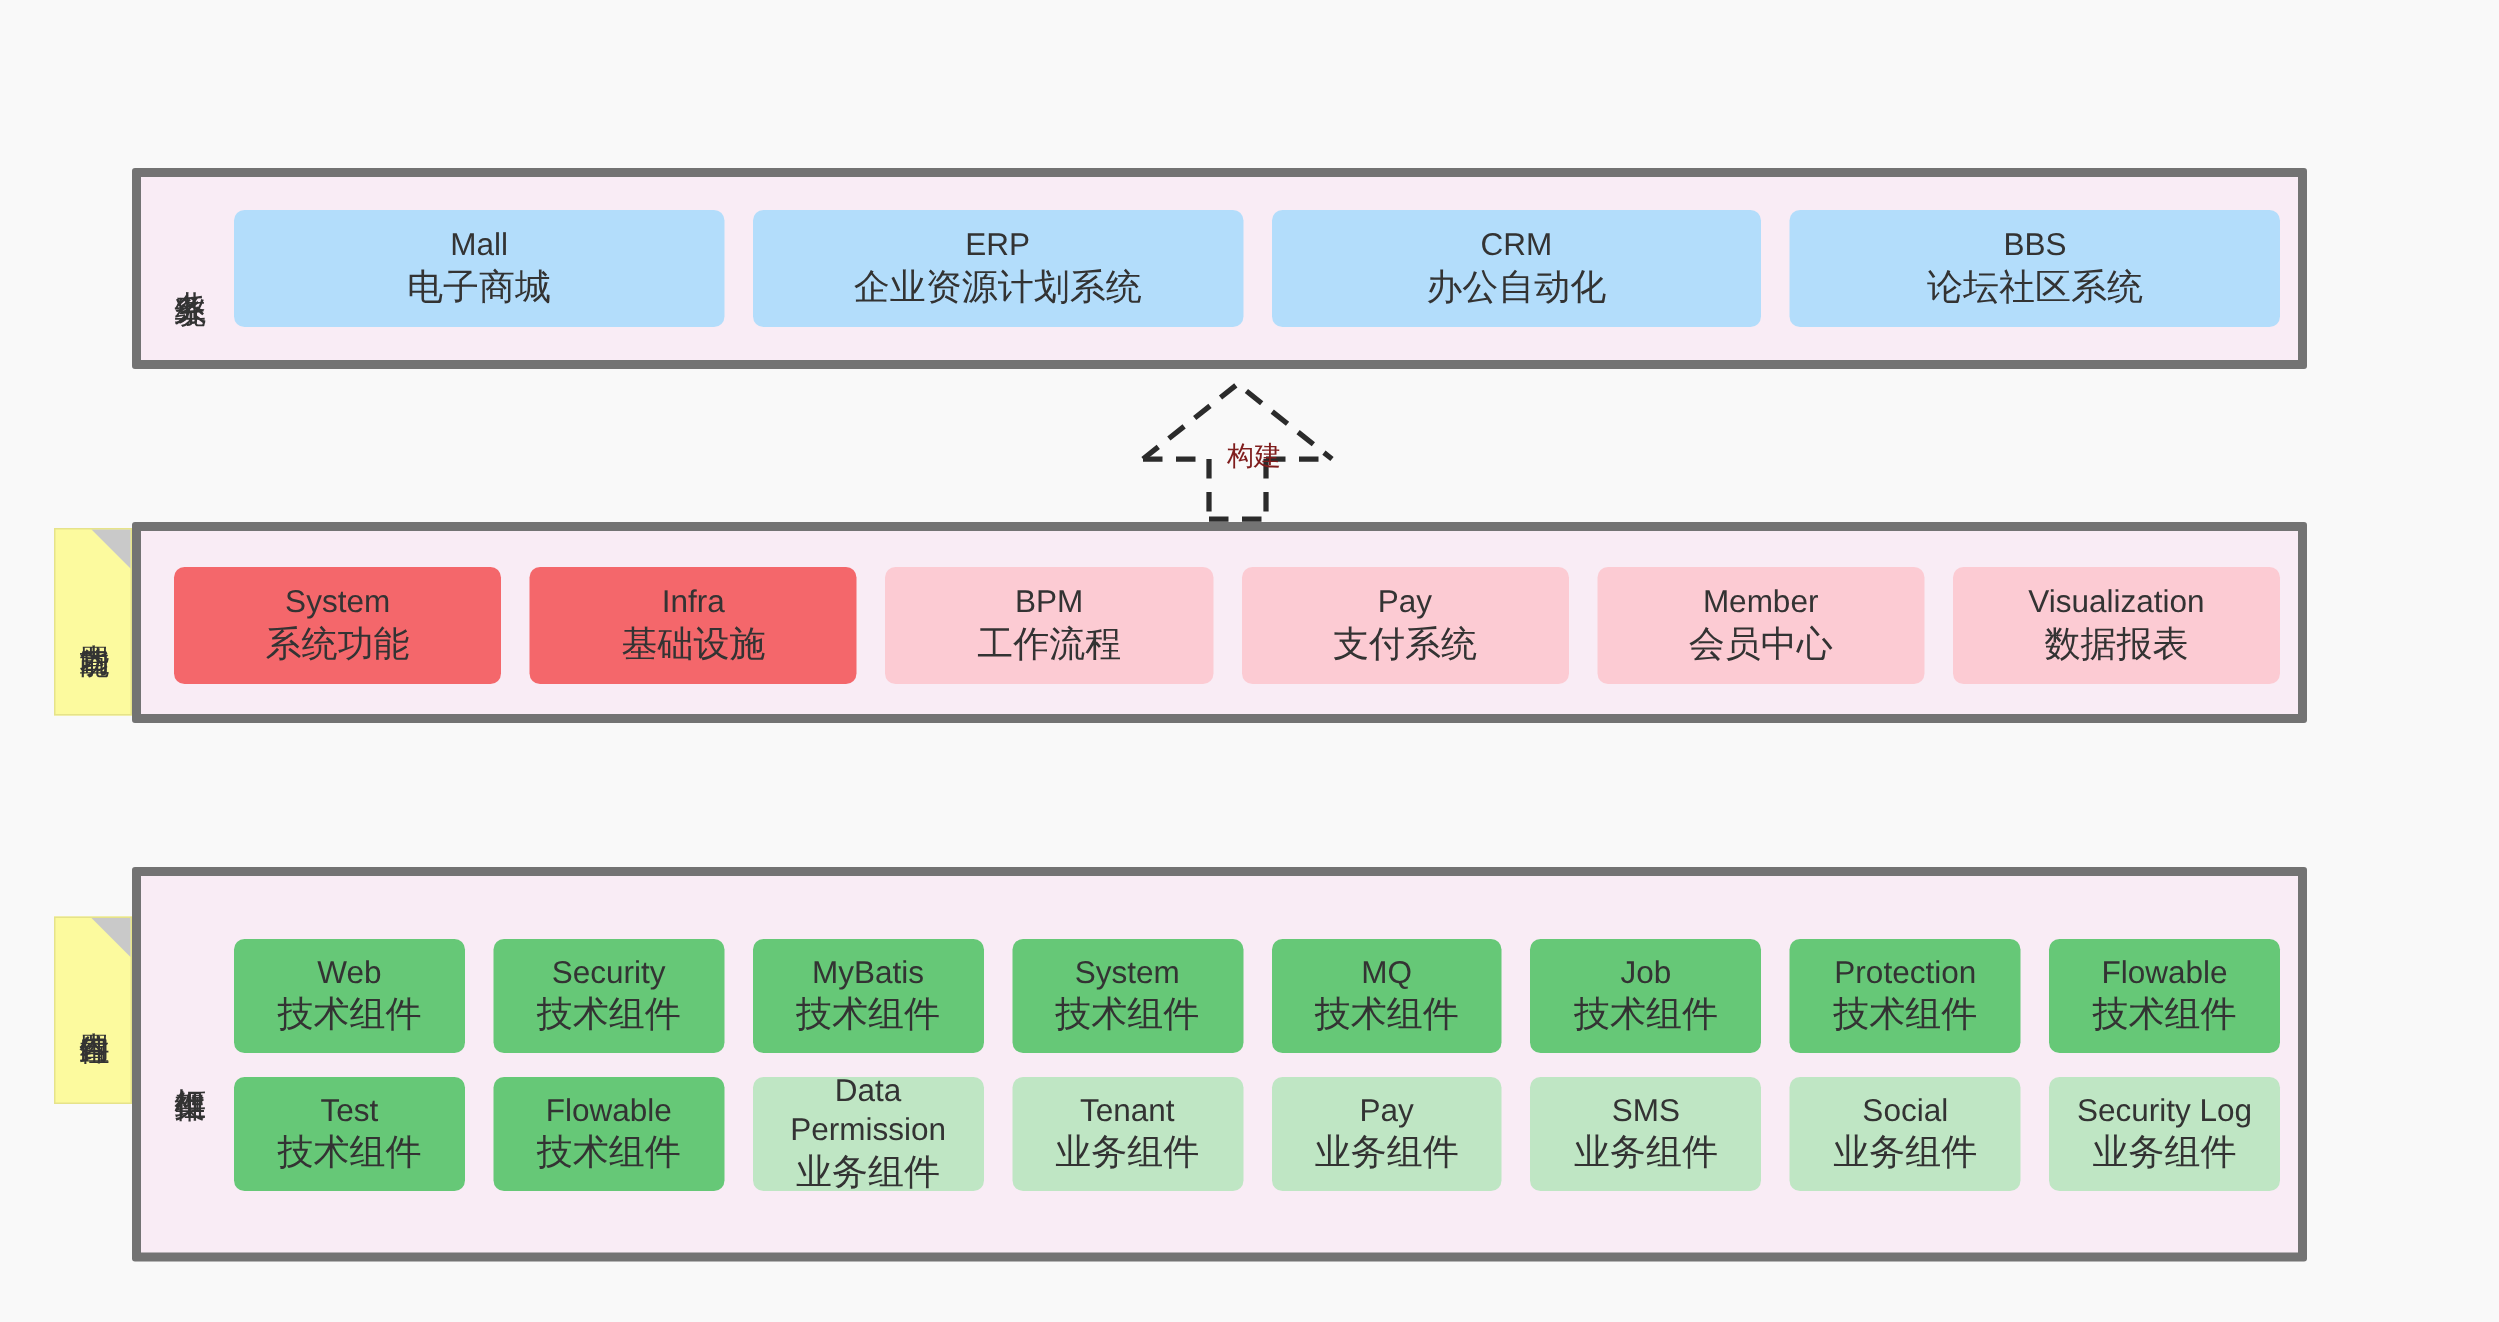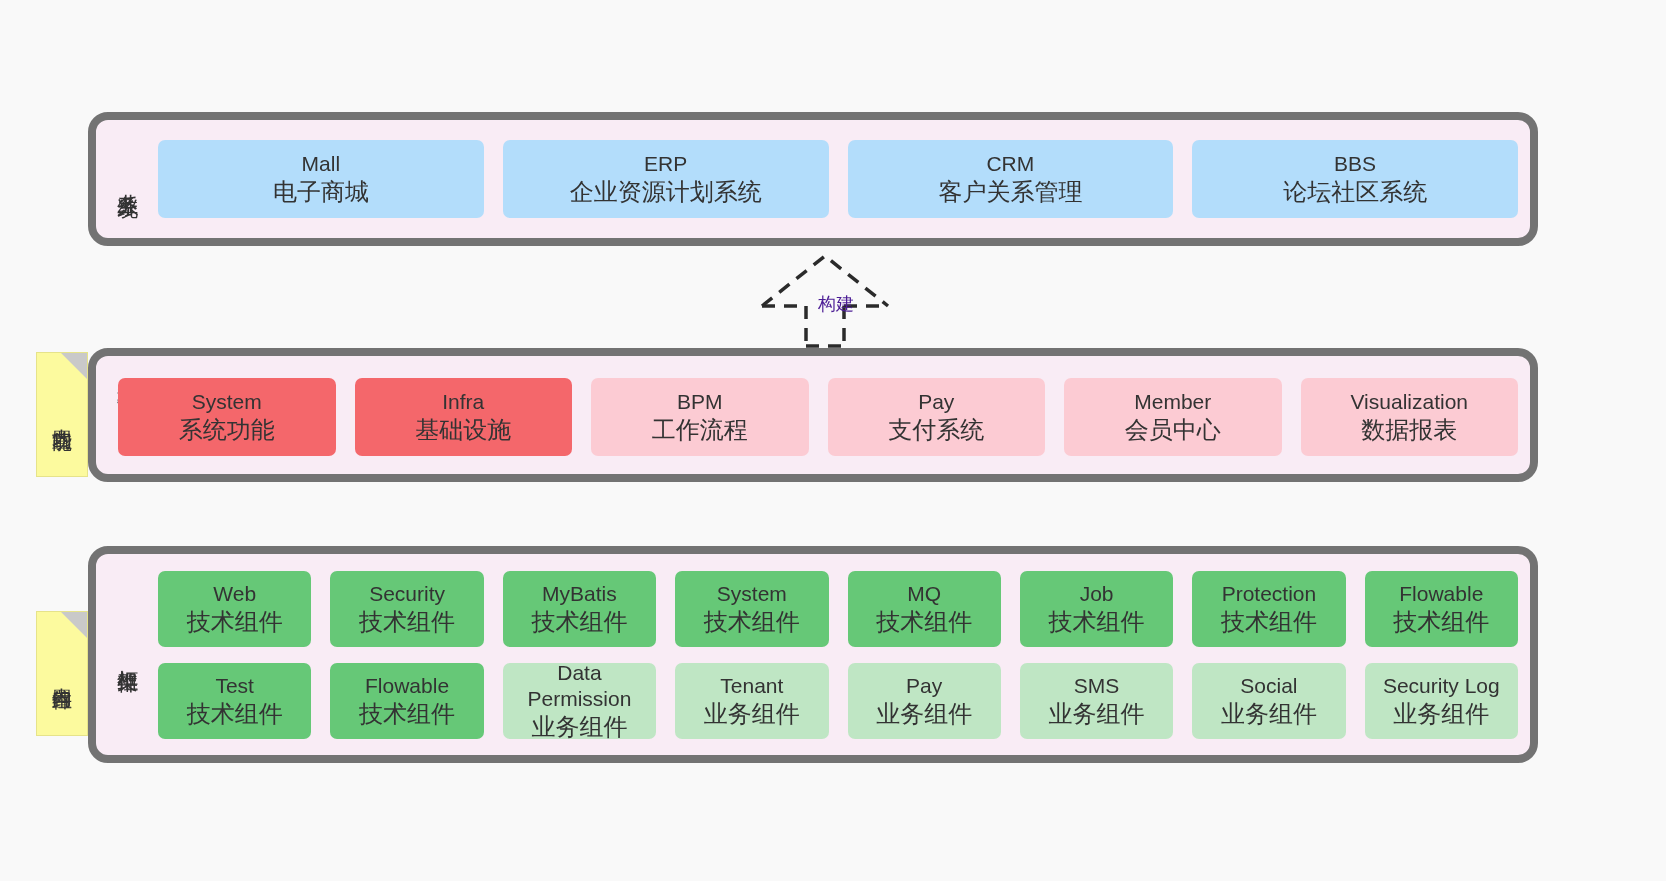--- a/index.html
+++ b/index.html
@@ -20,22 +20,22 @@
     position: relative;
     width: 1666px;
     height: 881px;
   }
 
   
   .band {
     position: absolute;
     box-sizing: border-box;
     background: #f9ecf5;
-    border: 8px solid #737373;
-    border-radius: 20px;
+    border: 6px solid #737373;
+    border-radius: 2px;
     display: flex;
     align-items: stretch;
     padding: 10px 12px;
   }
 
   .band-label {
     flex: 0 0 auto;
     width: 40px;
     display: flex;
     align-items: center;
@@ -89,21 +89,21 @@
   
   .c-blue        { background: #b3ddfb; }
   .c-red-strong  { background: #f4676b; }
   .c-red-light   { background: #fccbd3; }
   .c-green-strong{ background: #66c877; }
   .c-green-light { background: #bfe6c4; }
 
   
   #band-business { left: 88px;  top: 112px; width: 1450px; height: 134px; }
   #band-common   { left: 88px;  top: 348px; width: 1450px; height: 134px; flex-direction: column; }
-  #band-frame    { left: 88px;  top: 546px; width: 1450px; height: 217px; }
+  #band-frame    { left: 88px;  top: 578px; width: 1450px; height: 263px; }
 
   #band-business .cell,
   #band-common   .cell { height: 78px; }
   #band-frame    .cell { height: 76px; }
 
   
   .note {
     position: absolute;
     box-sizing: border-box;
     background: #fcfa9e;
@@ -140,21 +140,21 @@
     height: 110px;
   }
   #arrow-build { left: 740px; top: 250px; }
   #arrow-impl  { left: 754px; top: 484px; }
 
   .arrow-wrap svg { display: block; }
 
   .arrow-label {
     position: absolute;
     font-size: 18px;
-    color: #4c1d95;
+    color: #7f1d1d;
     background: transparent;
     white-space: nowrap;
     user-select: none;
   }
   #arrow-build .arrow-label { left: 78px; top: 42px; }
   #arrow-impl  .arrow-label { left: 78px; top: 42px; }
 </style>
 </head>
 <body>
 
@@ -167,21 +167,21 @@
         <div class="cell c-blue">
           <span class="t1">Mall</span>
           <span class="t2">电子商城</span>
         </div>
         <div class="cell c-blue">
           <span class="t1">ERP</span>
           <span class="t2">企业资源计划系统</span>
         </div>
         <div class="cell c-blue">
           <span class="t1">CRM</span>
-          <span class="t2">客户关系管理</span>
+          <span class="t2">办公自动化</span>
         </div>
         <div class="cell c-blue">
           <span class="t1">BBS</span>
           <span class="t2">论坛社区系统</span>
         </div>
       </div>
     </div>
   </div>
 
   <div class="arrow-wrap" id="arrow-build">

